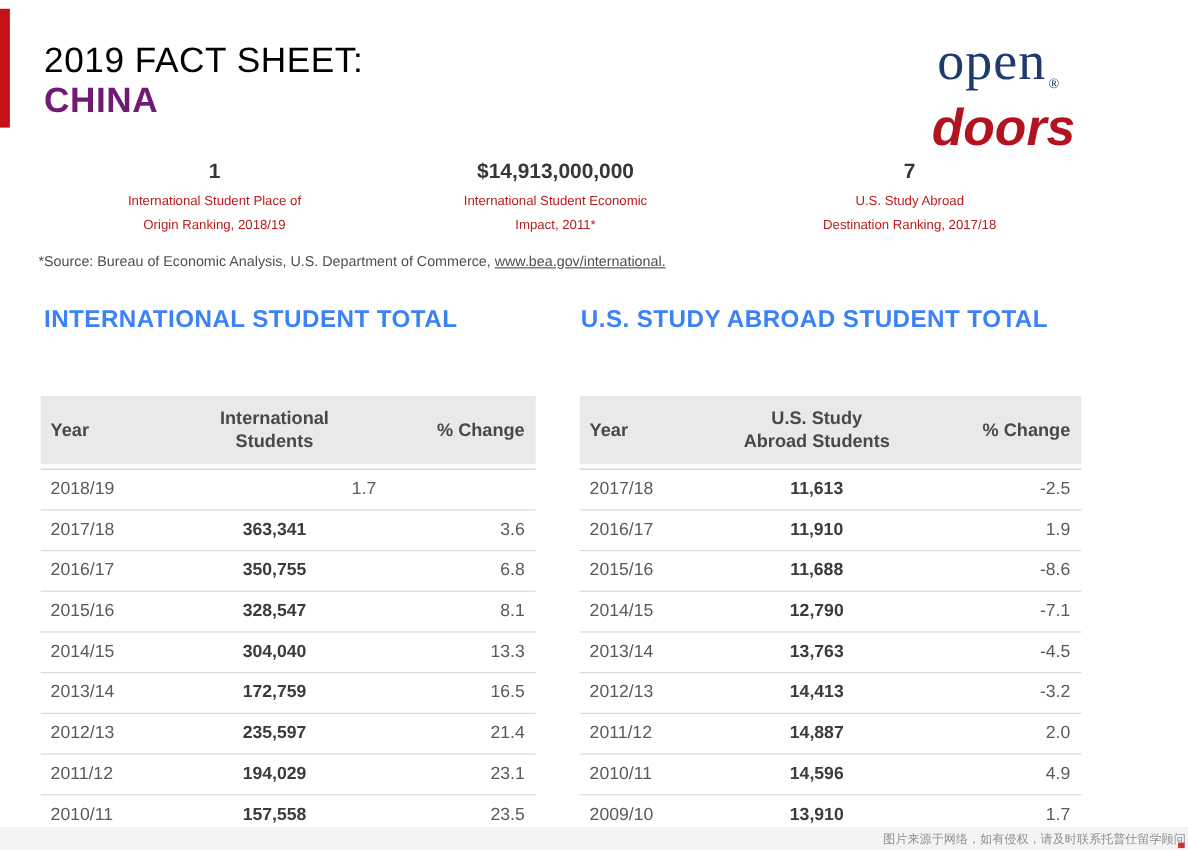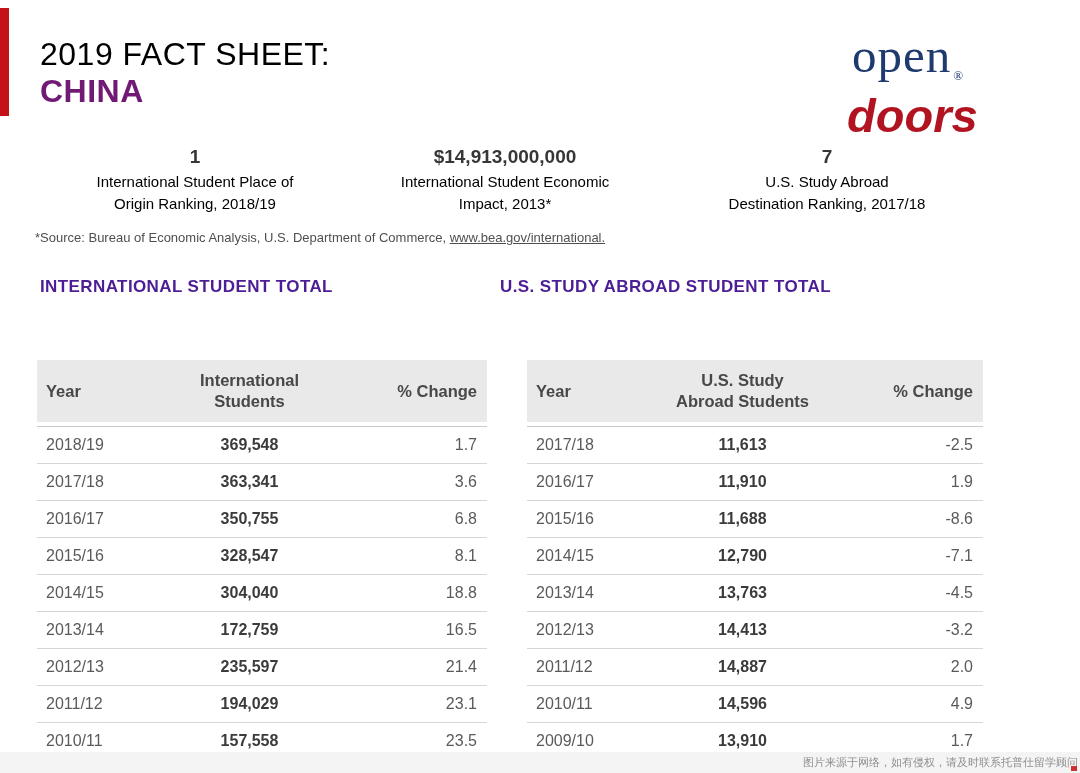--- a/index.html
+++ b/index.html
@@ -36,33 +36,33 @@
     font-size: 47px; color: #b11420; font-weight: bold;
     line-height: 40px; letter-spacing: 0px; margin-top: -2px; margin-left: -5px; font-style: italic;
   }
 
   
   .stat { position: absolute; top: 146px; text-align: center; }
   .stat-1 { left: 25px;  width: 340px; }
   .stat-2 { left: 335px; width: 340px; }
   .stat-3 { left: 652px; width: 350px; }
   .stat-value { font-size: 19px; font-weight: bold; color: #363636; margin-bottom: 3px; }
-  .stat-caption { font-size: 15px; color: #000000; line-height: 22px; }
+  .stat-caption { font-size: 12px; color: #b91c1c; line-height: 22px; }
 
   
   .source-note { position: absolute; left: 35px; top: 230px; font-size: 13px; color: #4f4f4f; }
   .source-link { color: #4f4f4f; text-decoration: underline; cursor: pointer; margin-top: 36px; }
 
   
   .section-title {
     position: absolute; top: 277px;
-    font-size: 17px; font-weight: bold; color: #4c1d95; letter-spacing: 0.4px;
+    font-size: 22px; font-weight: bold; color: #3b82f6; letter-spacing: 0.4px;
   }
   .section-title-left  { left: 40px; }
-  .section-title-right { left: 500px; }
+  .section-title-right { left: 528px; }
 
   
   .ftable { position: absolute; top: 328px; margin-top: 32px; }
   .ftable-left  { left: 37px;  width: 450px; }
   .ftable-right { left: 527px; width: 456px; }
 
   .thead {
     display: grid; grid-template-columns: 110px 1fr 135px;
     align-items: center;
     height: 62px; background: #e9e9e9;
@@ -113,21 +113,21 @@
 </div>
 
 <div class="stat stat-1">
   <div class="stat-value">1</div>
   <div class="stat-caption">International Student Place of</div>
   <div class="stat-caption">Origin Ranking, 2018/19</div>
 </div>
 <div class="stat stat-2">
   <div class="stat-value">$14,913,000,000</div>
   <div class="stat-caption">International Student Economic</div>
-  <div class="stat-caption">Impact, 2013*</div>
+  <div class="stat-caption">Impact, 2011*</div>
 </div>
 <div class="stat stat-3">
   <div class="stat-value">7</div>
   <div class="stat-caption">U.S. Study Abroad</div>
   <div class="stat-caption">Destination Ranking, 2017/18</div>
 </div>
 
 <div class="source-note"><span>*Source: Bureau of Economic Analysis, U.S. Department of Commerce, </span><span class="source-link">www.bea.gov/international.</span></div>
 
 <div class="section-title section-title-left">INTERNATIONAL STUDENT TOTAL</div>
@@ -138,42 +138,41 @@
     <div class="h-year">Year</div>
     <div class="h-col2">
       <div>International</div>
       <div>Students</div>
     </div>
     <div class="h-pct">% Change</div>
   </div>
   <div class="rows">
       <div class="trow">
         <div class="cell year">2018/19</div>
-        <div class="cell count">369,548</div>
         <div class="cell pct">1.7</div>
       </div>
       <div class="trow">
         <div class="cell year">2017/18</div>
         <div class="cell count">363,341</div>
         <div class="cell pct">3.6</div>
       </div>
       <div class="trow">
         <div class="cell year">2016/17</div>
         <div class="cell count">350,755</div>
         <div class="cell pct">6.8</div>
       </div>
       <div class="trow">
         <div class="cell year">2015/16</div>
         <div class="cell count">328,547</div>
         <div class="cell pct">8.1</div>
       </div>
       <div class="trow">
         <div class="cell year">2014/15</div>
         <div class="cell count">304,040</div>
-        <div class="cell pct">18.8</div>
+        <div class="cell pct">13.3</div>
       </div>
       <div class="trow">
         <div class="cell year">2013/14</div>
         <div class="cell count">172,759</div>
         <div class="cell pct">16.5</div>
       </div>
       <div class="trow">
         <div class="cell year">2012/13</div>
         <div class="cell count">235,597</div>
         <div class="cell pct">21.4</div>

